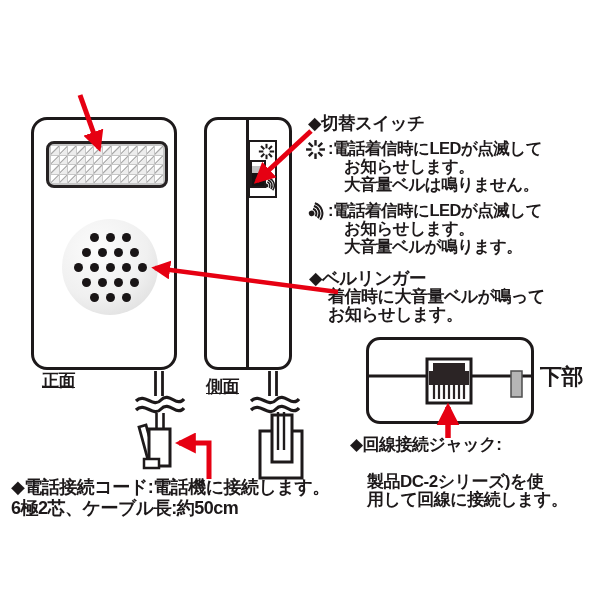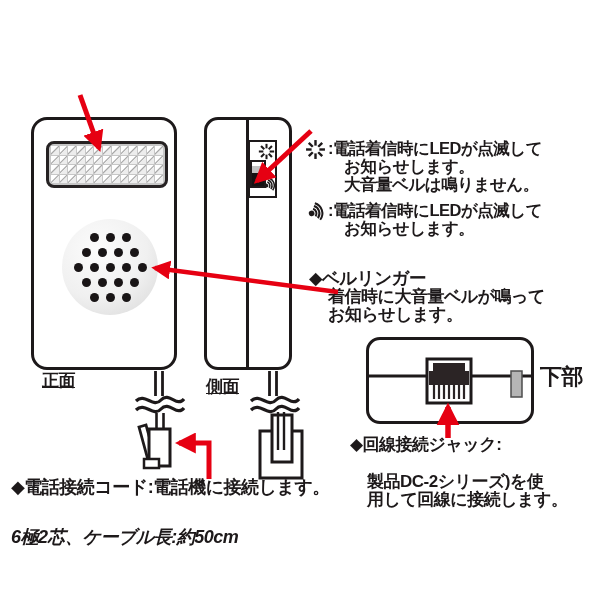--- a/index.html
+++ b/index.html
@@ -141,20 +141,21 @@
         <path d="M11.9,4.4 A9.3,9.3 0 0 1 11.9,19.6"></path>
         <path d="M13.9,1.6 A12.6,12.6 0 0 1 13.9,22.4"></path>
       </g>
     </g>
   </svg>
   <div class="t fs21" style="left:206px;top:376px;">側面</div>
 
   <div class="device bottomv"></div>
   <div class="t fs22" style="left:540px;top:365px;">下部</div>
 
+  <div class="t fs175" style="left:308px;top:114px;">◆切替スイッチ</div>
 
   <svg class="icon" style="left:305px;top:139px;" width="21" height="21" viewBox="0 0 20 20">
     <g stroke="#1d191a" stroke-width="2.3">
       <line x1="10" y1="1" x2="10" y2="6.3"></line>
         <line x1="10" y1="13.7" x2="10" y2="19"></line>
       <line x1="1" y1="10" x2="6.3" y2="10"></line>
         <line x1="13.7" y1="10" x2="19" y2="10"></line>
       <line x1="3.6" y1="3.6" x2="7.4" y2="7.4"></line>
         <line x1="12.6" y1="12.6" x2="16.4" y2="16.4"></line>
       <line x1="16.4" y1="3.6" x2="12.6" y2="7.4"></line>
@@ -170,31 +171,32 @@
       <circle cx="6.5" cy="12" r="3.4" fill="#1d191a"></circle>
       <g fill="none" stroke="#1d191a" stroke-width="2.4">
         <path d="M9.9,7.2 A6,6 0 0 1 9.9,16.8"></path>
         <path d="M11.9,4.4 A9.3,9.3 0 0 1 11.9,19.6"></path>
         <path d="M13.9,1.6 A12.6,12.6 0 0 1 13.9,22.4"></path>
       </g>
     </g>
   </svg>
   <div class="t fs165" style="left:328px;top:201px;">:電話着信時にLEDが点滅して</div>
   <div class="t fs165" style="left:344px;top:219px;">お知らせします。</div>
+  <div class="t fs165" style="left:344px;top:237px;">大音量ベルが鳴ります。</div>
 
   <div class="t fs175" style="left:309px;top:269px;">◆ベルリンガー</div>
   <div class="t fs17" style="left:328px;top:288px;">着信時に大音量ベルが鳴って</div>
   <div class="t fs17" style="left:328px;top:306px;">お知らせします。</div>
 
   <div class="t fs17" style="left:350px;top:436px;">◆回線接続ジャック:</div>
   <div class="t fs17" style="left:367px;top:473px;">製品DC-2シリーズ)を使</div>
   <div class="t fs17" style="left:367px;top:491px;">用して回線に接続します。</div>
 
   <div class="t fs18" style="left:11px;top:477px;">◆電話接続コード:電話機に接続します。</div>
-  <div class="t fs18" style="left:11px;top:527px;font-style:italic;">6極2芯、ケーブル長:約50cm</div>
+  <div class="t fs18" style="left:11px;top:498px;">6極2芯、ケーブル長:約50cm</div>
 
   <svg class="overlay" width="600" height="600" viewBox="0 0 600 600">
     <defs>
       <marker id="ah" viewBox="0 0 8 8" refX="6.4" refY="4" markerWidth="4.2" markerHeight="4.2" orient="auto">
         <path d="M0,0 L8,4 L0,8 Z" fill="#e60012"></path>
       </marker>
     </defs>
 
     <g>
       <line x1="368" y1="376" x2="532" y2="376" stroke="#1d191a" stroke-width="3"></line>

